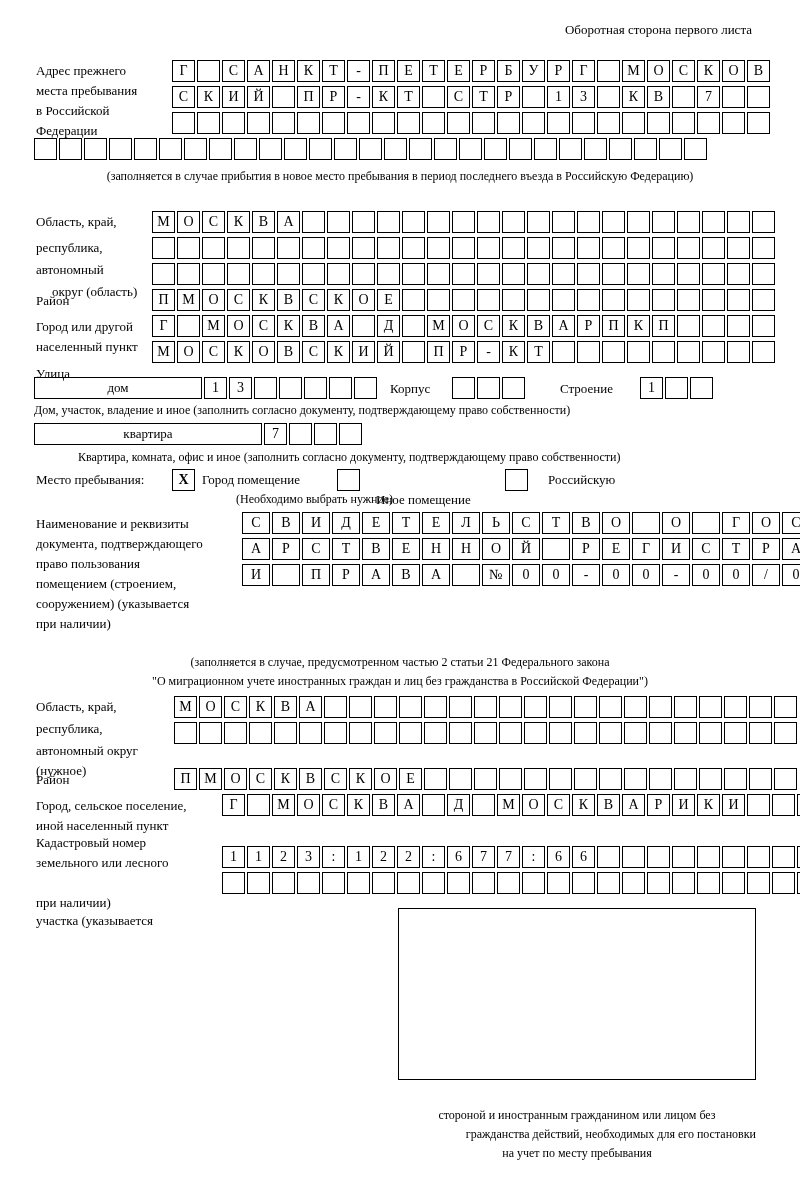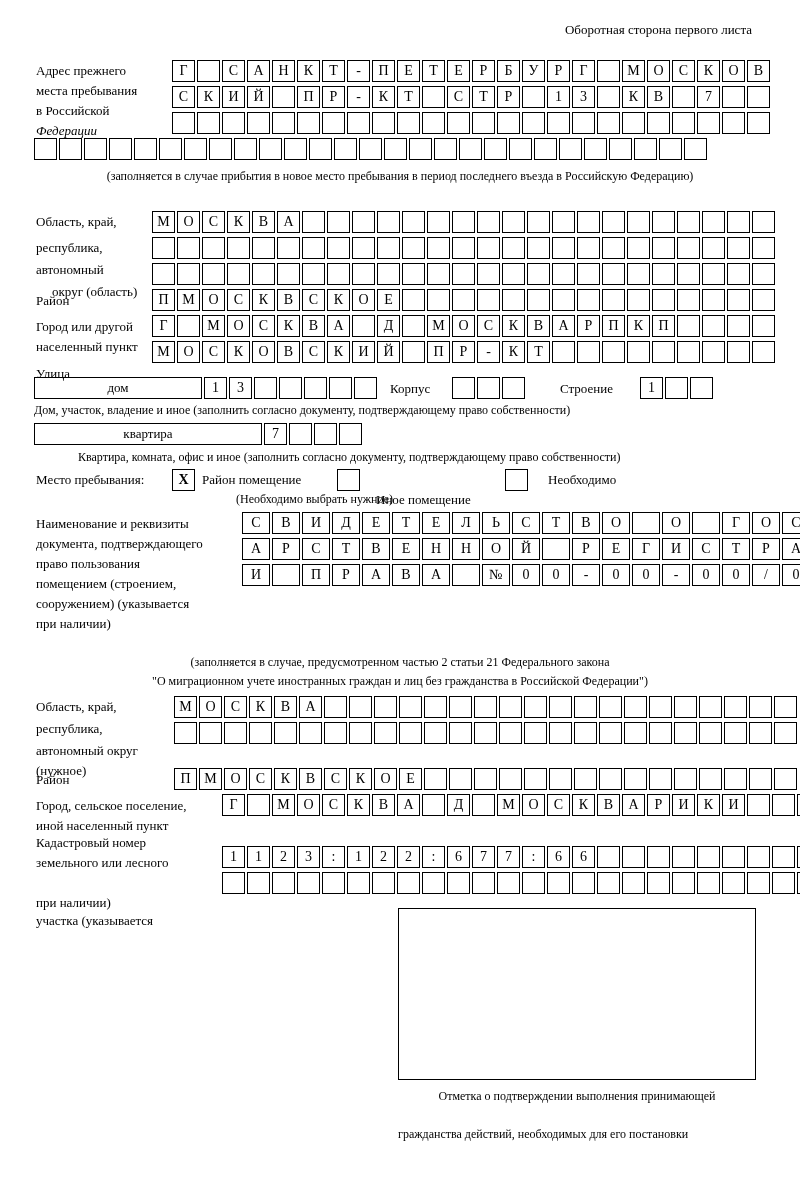--- a/index.html
+++ b/index.html
@@ -52,21 +52,21 @@
 </head>
 <body>
 
 <div class="page">
 
   <div class="hdr-right">Оборотная сторона первого листа</div>
 
   <div class="txt" style="left:36px;top:62px;">Адрес прежнего</div>
   <div class="txt" style="left:36px;top:82px;">места пребывания</div>
   <div class="txt" style="left:36px;top:102px;">в Российской</div>
-  <div class="txt" style="left:36px;top:122px;font-style:italic;">Федерации</div>
+  <div class="txt" style="left:36px;top:122px;">Федерации</div>
 
   <div class="boxrow" id="prev-row-0" style="left:172px;top:60px;">
       <div class="cell">Г</div>
       <div class="cell"></div>
       <div class="cell">С</div>
       <div class="cell">А</div>
       <div class="cell">Н</div>
       <div class="cell">К</div>
       <div class="cell">Т</div>
       <div class="cell">-</div>
@@ -376,25 +376,25 @@
   <div class="boxrow" id="s2-flat" style="left:264px;top:423px;">
       <div class="cell">7</div>
       <div class="cell"></div>
       <div class="cell"></div>
       <div class="cell"></div>
     </div>
   <div class="txt s" style="left:34px;top:449px;margin-left:44px;">Квартира, комната, офис и иное (заполнить согласно документу, подтверждающему право собственности)</div>
 
   <div class="txt" style="left:36px;top:471px;">Место пребывания:</div>
   <div class="cell" style="position:absolute;left:172px;top:469px;font-weight:bold;">X</div>
-  <div class="txt" style="left:202px;top:471px;">Район помещение</div>
+  <div class="txt" style="left:202px;top:471px;">Город помещение</div>
   <div class="cell" style="position:absolute;left:337px;top:469px;"></div>
   <div class="txt" style="left:376px;top:471px;margin-top:20px;">Иное помещение</div>
   <div class="cell" style="position:absolute;left:505px;top:469px;"></div>
-  <div class="txt" style="left:548px;top:471px;">Необходимо</div>
+  <div class="txt" style="left:548px;top:471px;">Российскую</div>
   <div class="txt s" style="left:236px;top:491px;">(Необходимо выбрать нужное)</div>
 
   <div class="txt" style="left:36px;top:515px;">Наименование и реквизиты</div>
   <div class="txt" style="left:36px;top:535px;">документа, подтверждающего</div>
   <div class="txt" style="left:36px;top:555px;">право пользования</div>
   <div class="txt" style="left:36px;top:575px;">помещением (строением,</div>
   <div class="txt" style="left:36px;top:595px;">сооружением) (указывается</div>
   <div class="txt" style="left:36px;top:615px;">при наличии)</div>
 
   <div class="boxrow" id="s2-doc-0" style="left:242px;top:512px;">
@@ -634,16 +634,17 @@
       <div class="cell"></div>
       <div class="cell"></div>
       <div class="cell"></div>
       <div class="cell"></div>
       <div class="cell"></div>
       <div class="cell"></div>
       <div class="cell"></div>
     </div>
 
   <div class="bigbox" style="left:398px;top:908px;width:358px;height:172px;"></div>
-  <div class="txt s" style="left:398px;top:1088px;width:358px;text-align:center;">Отметка о подтверждении выполнения принимающей</div>
-  <div class="txt s" style="left:398px;top:1126px;width:358px;text-align:left;">гражданства действий, необходимых для его постановки</div>
+  <div class="txt s" style="left:398px;top:1107px;width:358px;text-align:center;">стороной и иностранным гражданином или лицом без</div>
+  <div class="txt s" style="left:398px;top:1126px;width:358px;text-align:right;">гражданства действий, необходимых для его постановки</div>
+  <div class="txt s" style="left:398px;top:1145px;width:358px;text-align:center;">на учет по месту пребывания</div>
 
 </div>
 
 </body></html>

